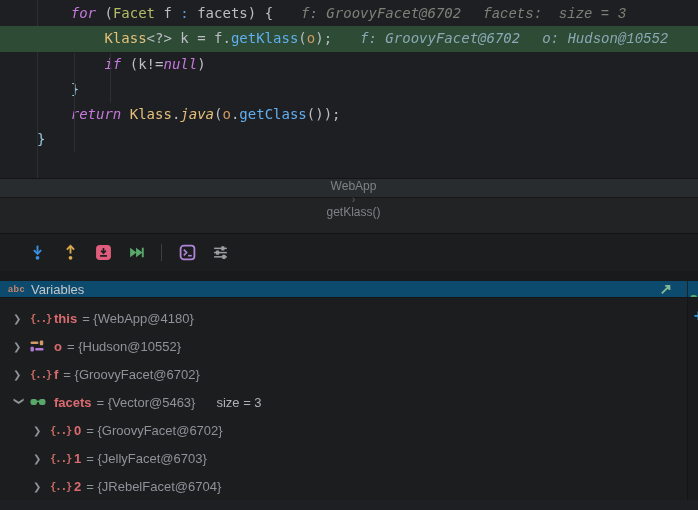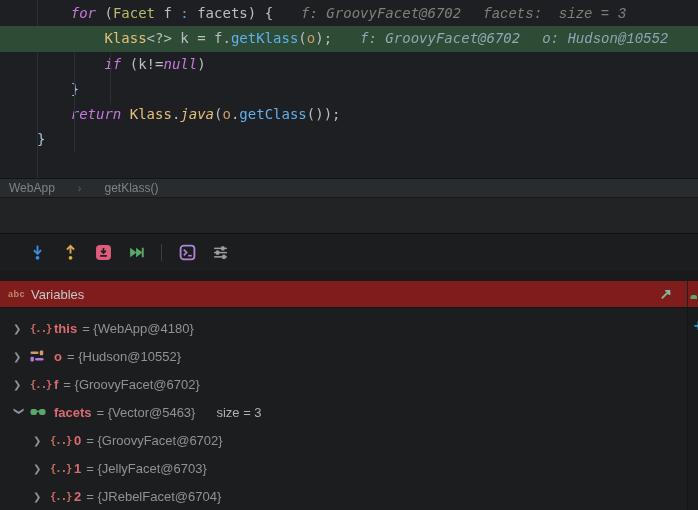--- a/index.html
+++ b/index.html
@@ -27,36 +27,36 @@
   .tok.prm { color:#d19a66; }
   .tok.pln { color:#bcbec4; }
   .tok.brc { color:#9dc9dd; }
   .tok.opc { color:#5b9bd5; }
   .hint { color:#7e8178; font-style:italic; margin-left:28px; font-size:14px; }
   .hint + .hint { margin-left:22px;font-family:Liberation Mono, monospace; }
   .highlight .hint { color:#8ba8b5; }
   
   .breadcrumb {
     height:19px; background:#292c2e; border-top:1px solid #131415;
-    display:flex; align-items:center; padding-left:9px; gap:23px;
-    font-size:12px; color:#7e8287;
+    display:flex; align-items:center; padding-left:9px; gap:0;
+    font-size:12px; color:#7e8287;flex-direction:column;
   }
   .crumb-sep { color:#5d6165; font-size:11px; }
   
   .console-gap { height:36px; background:#212324; border-top:1px solid #161819; }
   .toolbar {
     height:38px; background:#1b1d1f; border-top:1px solid #121314;
     display:flex; align-items:center; padding-left:26px; gap:11px;
   }
   .tb-btn { width:22px; height:22px; display:flex; align-items:center; justify-content:center; border-radius:4px; }
   .tb-sep { width:1px; height:17px; background:#3c3f42; margin:0 3px; }
   .panel-gap { height:10px; background:#191a1c; }
   
   .panel-header {
-    height:26px; background:#7f1d1d; display:flex; align-items:center;
+    height:16px; background:#0c4a6e; display:flex; align-items:center;
     padding:0 8px; position:relative;
   }
   .abc-icon { color:#c4846a; font-size:9px; font-weight:bold; margin-right:6px; letter-spacing:0.5px; }
   .header-title { color:#c5c7c9; font-size:13px; }
   .expand-icon { position:absolute; right:26px; color:#84b896; font-size:15px; font-weight:bold; cursor:pointer; }
   .header-divider { position:absolute; right:10px; top:0; bottom:0; width:1px; background:#202224; }
   .header-glasses { position:absolute; right:0; top:8px; width:8px; height:10px; overflow:hidden; }
   .panel-body {
     position:relative; height:203px; background:#1c1d1f; border-top:1px solid #151617;
     padding-top:6px;

